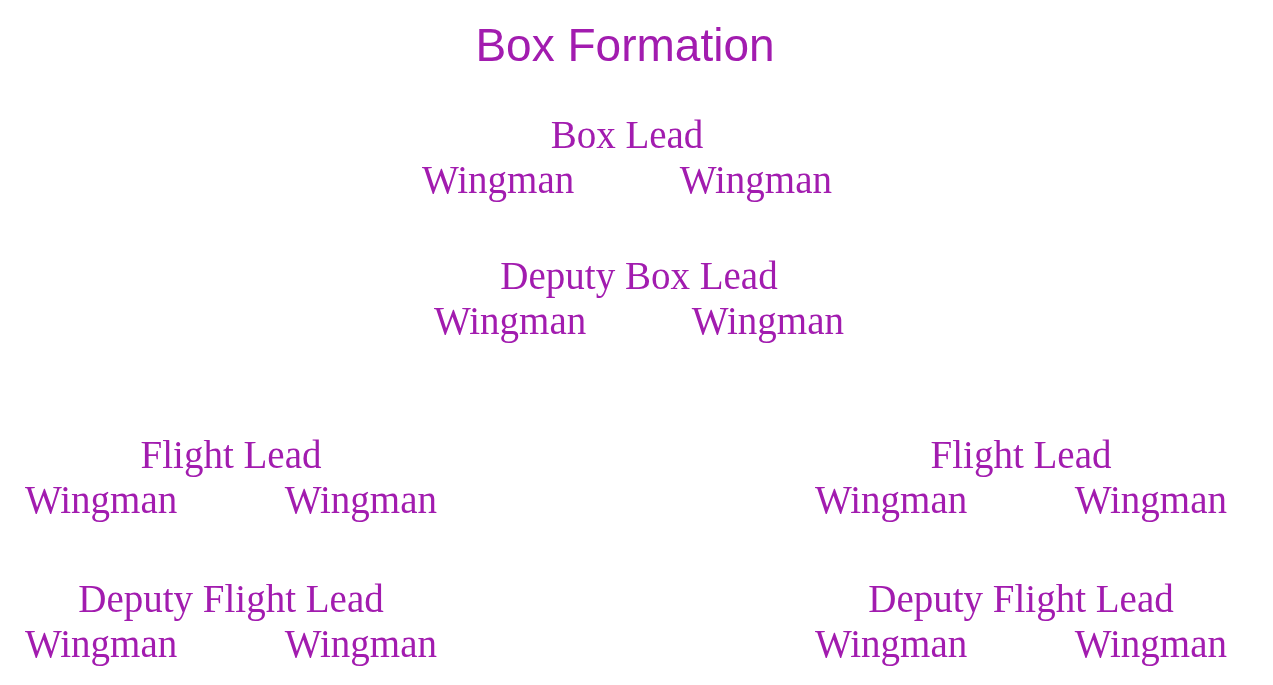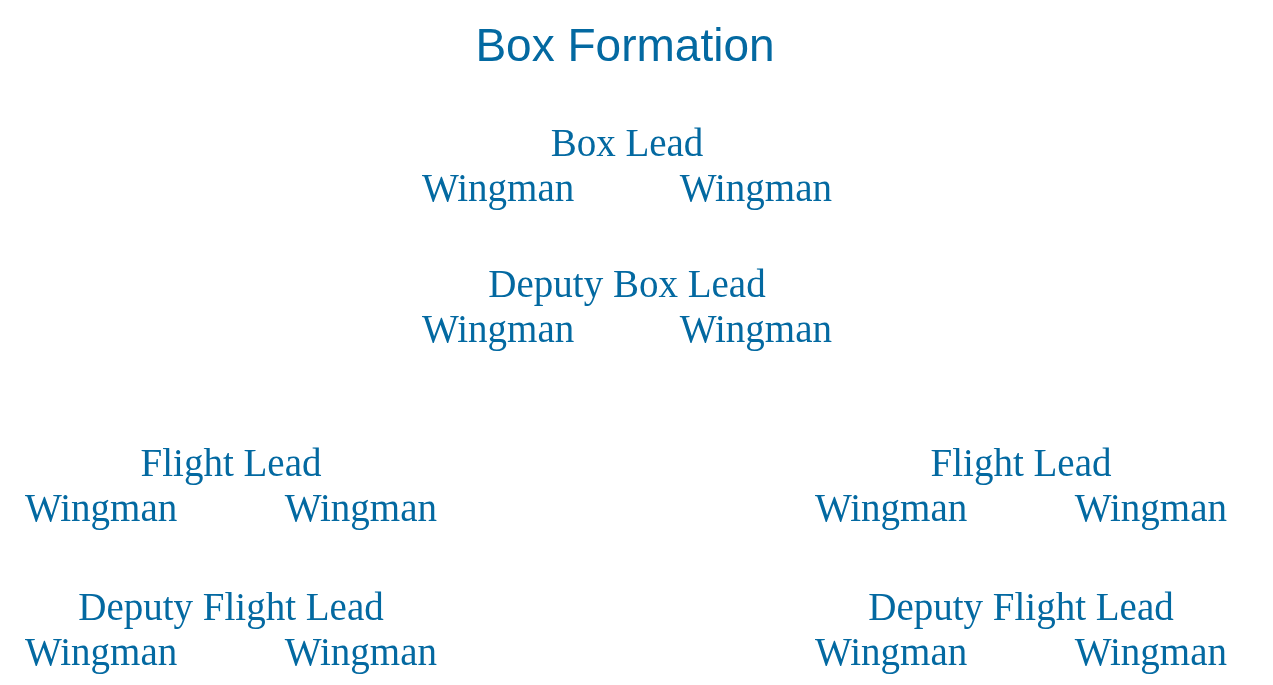--- a/index.html
+++ b/index.html
@@ -5,54 +5,53 @@
   html, body {
     margin: 0;
     padding: 0;
     background: #ffffff;
   }
   .canvas {
     position: relative;
     width: 1273px;
     height: 685px;
     background: #ffffff;
-    color: #0369a1;
+    color: #a21caf;
     overflow: hidden;
   }
   .title {
     position: absolute;
     top: 22px;
     left: 625px;
     transform: translateX(-50%);
     margin: 0;
     font-family: "Liberation Sans", sans-serif;
     font-size: 46px;
     font-weight: 400;
     line-height: 1;
     white-space: nowrap;
   }
   .group {
     position: absolute;
     font-family: "Liberation Serif", serif;
     font-size: 39px;
     line-height: 45px;
-    margin-top: 8px;
   }
   .lead {
     text-align: center;
     white-space: nowrap;
   }
   .wingrow {
     display: flex;
     justify-content: space-between;
   }
   .wing { white-space: nowrap; text-align: center; }
 
   .g0 { left: 422px; top: 112px; width: 410px; }
-  .g1 { left: 422px; top: 253px; width: 410px; }
+  .g1 { left: 434px; top: 253px; width: 410px; }
   .g2 { left: 25px;  top: 432px; width: 412px; }
   .g3 { left: 815px; top: 432px; width: 412px; }
   .g4 { left: 25px;  top: 576px; width: 412px; }
   .g5 { left: 815px; top: 576px; width: 412px; }
 </style>
 </head>
 <body>
 
 <div class="canvas">
 

